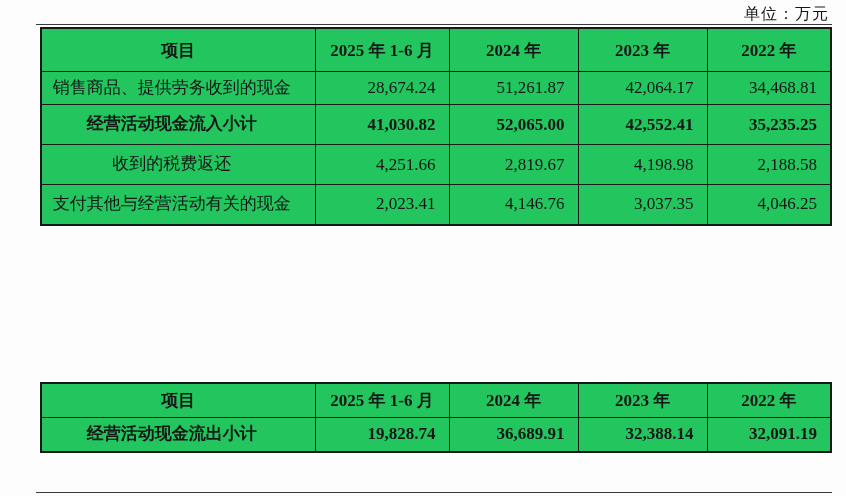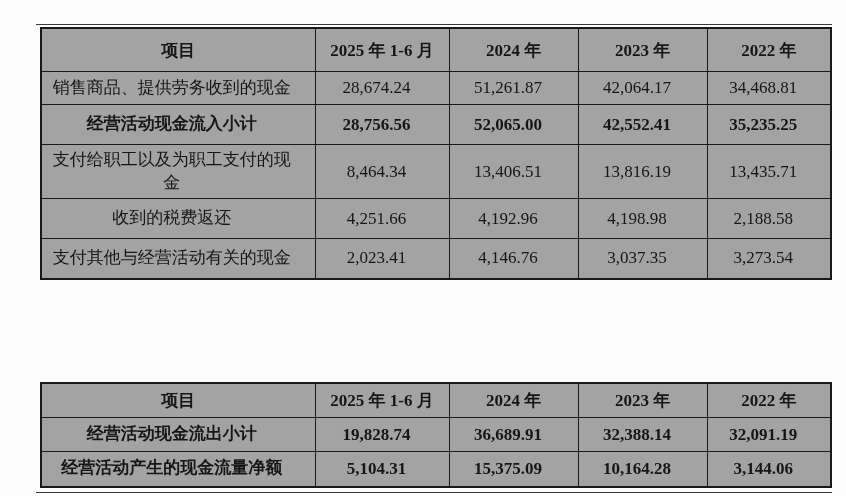--- a/index.html
+++ b/index.html
@@ -28,21 +28,21 @@
   }
   .rule-top { top: 24px; }
   .rule-bottom { top: 492px; }
 
   table.fin {
     position: absolute;
     left: 40px;
     width: 790px;
     border-collapse: collapse;
     table-layout: fixed;
-    background: #a3a3a3;
+    background: #22c55e;
     border: 2px solid #191919;
   }
   table.t1 { top: 27px; }
   table.t2 { top: 382px; }
 
   .fin th, .fin td {
     border: 1px solid #191919;
     font-size: 17px;
     overflow: hidden;
   }
@@ -54,38 +54,39 @@
   }
   .t2 th { height: 33px; }
 
   .fin td.lbl {
     text-align: center;
     padding: 2px 20px 2px 7px;
     line-height: 1.35;
     word-break: break-all;
   }
   .fin td.num {
-    text-align: center;
+    text-align: right;
     padding: 2px 13px 2px 2px;
     margin-left: 48px;
   }
 
   tr.r-std  { height: 33px; }
   tr.r-sub  { height: 40px; }
   tr.r-tall { height: 54px; }
   tr.r-b2   { height: 35px; }
   tr.r-t2   { height: 34px; }
 
   tr.bold td { font-weight: bold; }
 </style>
 </head>
 <body>
 
 <div class="page">
 
+  <div class="unit-label">单位：万元</div>
 
   <div class="thin-rule rule-top"></div>
   <div class="thin-rule rule-bottom"></div>
 
   <table class="fin t1">
     <colgroup>
       <col style="width:274px">
         <col style="width:134px">
         <col style="width:129px">
         <col style="width:129px">
@@ -103,45 +104,38 @@
     <tbody>
       <tr class="r-std">
         <td class="lbl">销售商品、提供劳务收到的现金</td>
         <td class="num">28,674.24</td>
         <td class="num">51,261.87</td>
         <td class="num">42,064.17</td>
         <td class="num">34,468.81</td>
       </tr>
       <tr class="r-sub bold">
         <td class="lbl">经营活动现金流入小计</td>
-        <td class="num">28,756.56</td>
+        <td class="num">41,030.82</td>
         <td class="num">52,065.00</td>
         <td class="num">42,552.41</td>
         <td class="num">35,235.25</td>
       </tr>
-      <tr class="r-tall">
-        <td class="lbl">支付给职工以及为职工支付的现金</td>
-        <td class="num">8,464.34</td>
-        <td class="num">13,406.51</td>
-        <td class="num">13,816.19</td>
-        <td class="num">13,435.71</td>
-      </tr>
       <tr class="r-sub">
         <td class="lbl">收到的税费返还</td>
         <td class="num">4,251.66</td>
-        <td class="num">4,192.96</td>
+        <td class="num">2,819.67</td>
         <td class="num">4,198.98</td>
         <td class="num">2,188.58</td>
       </tr>
       <tr class="r-sub">
         <td class="lbl">支付其他与经营活动有关的现金</td>
         <td class="num">2,023.41</td>
         <td class="num">4,146.76</td>
         <td class="num">3,037.35</td>
-        <td class="num">3,273.54</td>
+        <td class="num">4,046.25</td>
       </tr>
     </tbody>
   </table>
 
   <table class="fin t2">
     <colgroup>
       <col style="width:274px">
         <col style="width:134px">
         <col style="width:129px">
         <col style="width:129px">
@@ -157,23 +151,16 @@
       </tr>
     </thead>
     <tbody>
       <tr class="r-t2 bold">
         <td class="lbl">经营活动现金流出小计</td>
         <td class="num">19,828.74</td>
         <td class="num">36,689.91</td>
         <td class="num">32,388.14</td>
         <td class="num">32,091.19</td>
       </tr>
-      <tr class="r-b2 bold">
-        <td class="lbl">经营活动产生的现金流量净额</td>
-        <td class="num">5,104.31</td>
-        <td class="num">15,375.09</td>
-        <td class="num">10,164.28</td>
-        <td class="num">3,144.06</td>
-      </tr>
     </tbody>
   </table>
 
 </div>
 
 </body></html>

